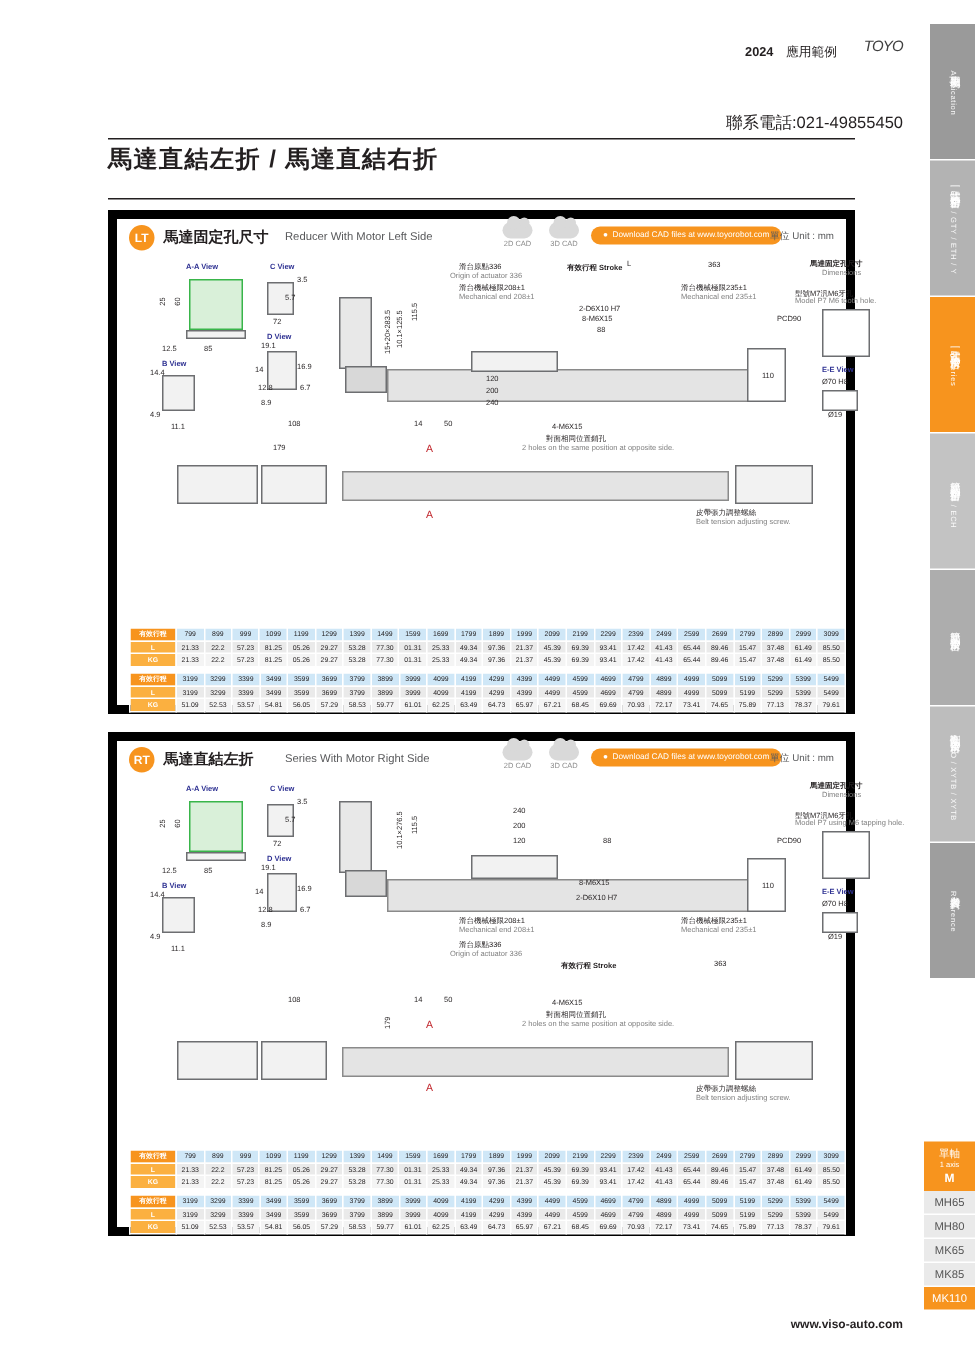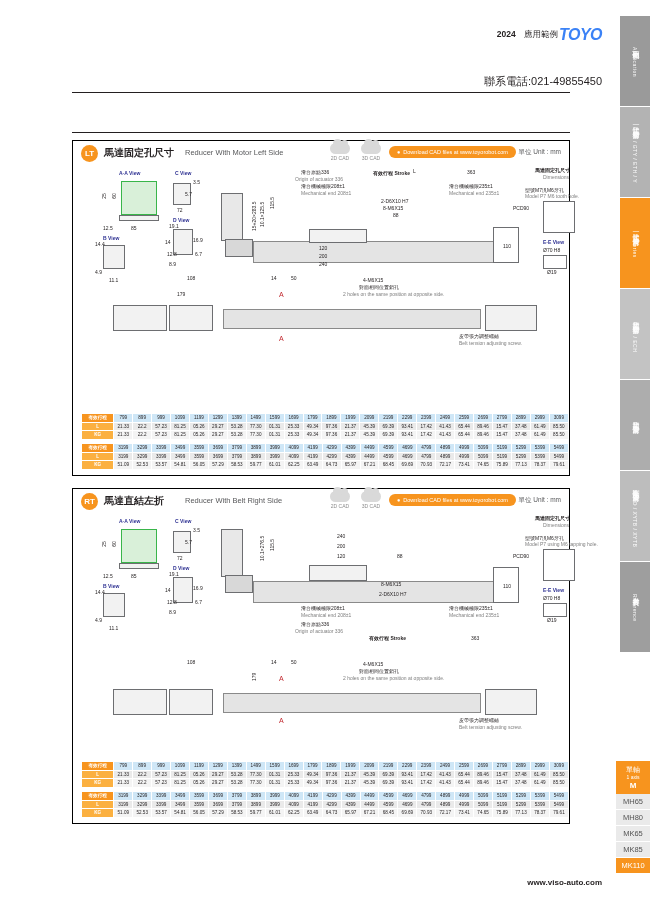--- a/index.html
+++ b/index.html
@@ -37,34 +37,34 @@
     background:#f7941e; color:#fff; text-align:center;
     font-size:7px; padding:4px 0 3px; line-height:1.3;
   }
   .rail-model {
     font-size:7.5px; color:#555; background:#eaeaea;
     border-bottom:1px solid #fff; text-align:center; padding:3px 0;
   }
   .rail-model.active { background:#f7941e; color:#fff; }
   .toyo-logo {
     position:absolute; right:48px; top:26px;
-    font-size:16px; font-weight:bold; font-style:italic; color:#3b82f6;
+    font-size:10px; font-weight:normal; font-style:italic; color:#404040;
     letter-spacing:-0.5px;
   }
   .hdr-text { position:absolute; right:92px; top:29px; font-size:8.5px; color:#231f20; }
 
   .phone { position:absolute; right:48px; top:74px; font-size:11px; color:#231f20; }
 
   .title-rule { position:absolute; left:72px; top:92px; width:498px; border-top:1px solid #231f20; }
   .title-zh { position:absolute; left:72px; top:96px; font-size:16px; font-weight:bold; letter-spacing:1px; }
   .title-en { position:absolute; left:72px; top:118px; font-size:8.5px; color:#6d6e71; }
   .title-rule2 { position:absolute; left:72px; top:132px; width:498px; border-top:1px solid #231f20; }
 
   
-  .panel { position:absolute; border:1px solid #000000; background:#fff; }
+  .panel { position:absolute; border:6px solid #000000; background:#fff; }
   .panel-hd { position:relative; height:24px; }
   .badge {
     position:absolute; left:8px; top:4px; width:17px; height:17px; border-radius:50%;
     background:#f7941e; color:#fff; font-size:8px; font-weight:bold;
     display:flex; align-items:center; justify-content:center;
   }
   .p-title-zh { position:absolute; left:31px; top:5px; font-size:10px; font-weight:bold; }
   .p-title-en { position:absolute; left:112px; top:7px; font-size:7.5px; color:#58595b; }
   .cad { position:absolute; top:2px; font-size:5px; color:#8c8c8c; text-align:center; width:26px; }
   .cloud {
@@ -112,20 +112,21 @@
 
   <div class="hdr-text">
     <span style="font-weight:bold;">2024</span>
     <span style="margin-left:6px;">應用範例</span>
   </div>
   <div class="toyo-logo">TOYO</div>
 
   <div class="phone">聯系電話:021-49855450</div>
 
   <div class="title-rule"></div>
+  <div class="title-zh">馬達直結左折 / 馬達直結右折</div>
   <div class="title-rule2"></div>
 
   <div class="panel" style="left:72px; top:140px; width:498px; height:336px;">
     <div class="panel-hd">
       <div class="badge">LT</div>
       <div class="p-title-zh">馬達固定孔尺寸</div>
       <div class="p-title-en">Reducer With Motor Left Side</div>
       <div class="cad" style="left:254px;">
         <div class="cloud"></div>
         <span>2D CAD</span>
@@ -399,21 +400,21 @@
         </tr>
       </tbody>
         </table>
     </div>
   </div>
 
   <div class="panel" style="left:72px; top:488px; width:498px; height:336px;">
     <div class="panel-hd">
       <div class="badge">RT</div>
       <div class="p-title-zh">馬達直結左折</div>
-      <div class="p-title-en">Reducer With Belt Right Side</div>
+      <div class="p-title-en">Series With Motor Right Side</div>
       <div class="cad" style="left:254px;">
         <div class="cloud"></div>
         <span>2D CAD</span>
       </div>
       <div class="cad" style="left:285px;">
         <div class="cloud"></div>
         <span>3D CAD</span>
       </div>
       <div class="dl-btn" style="left:316px;">
         <span style="margin-right:3px;">●</span>

